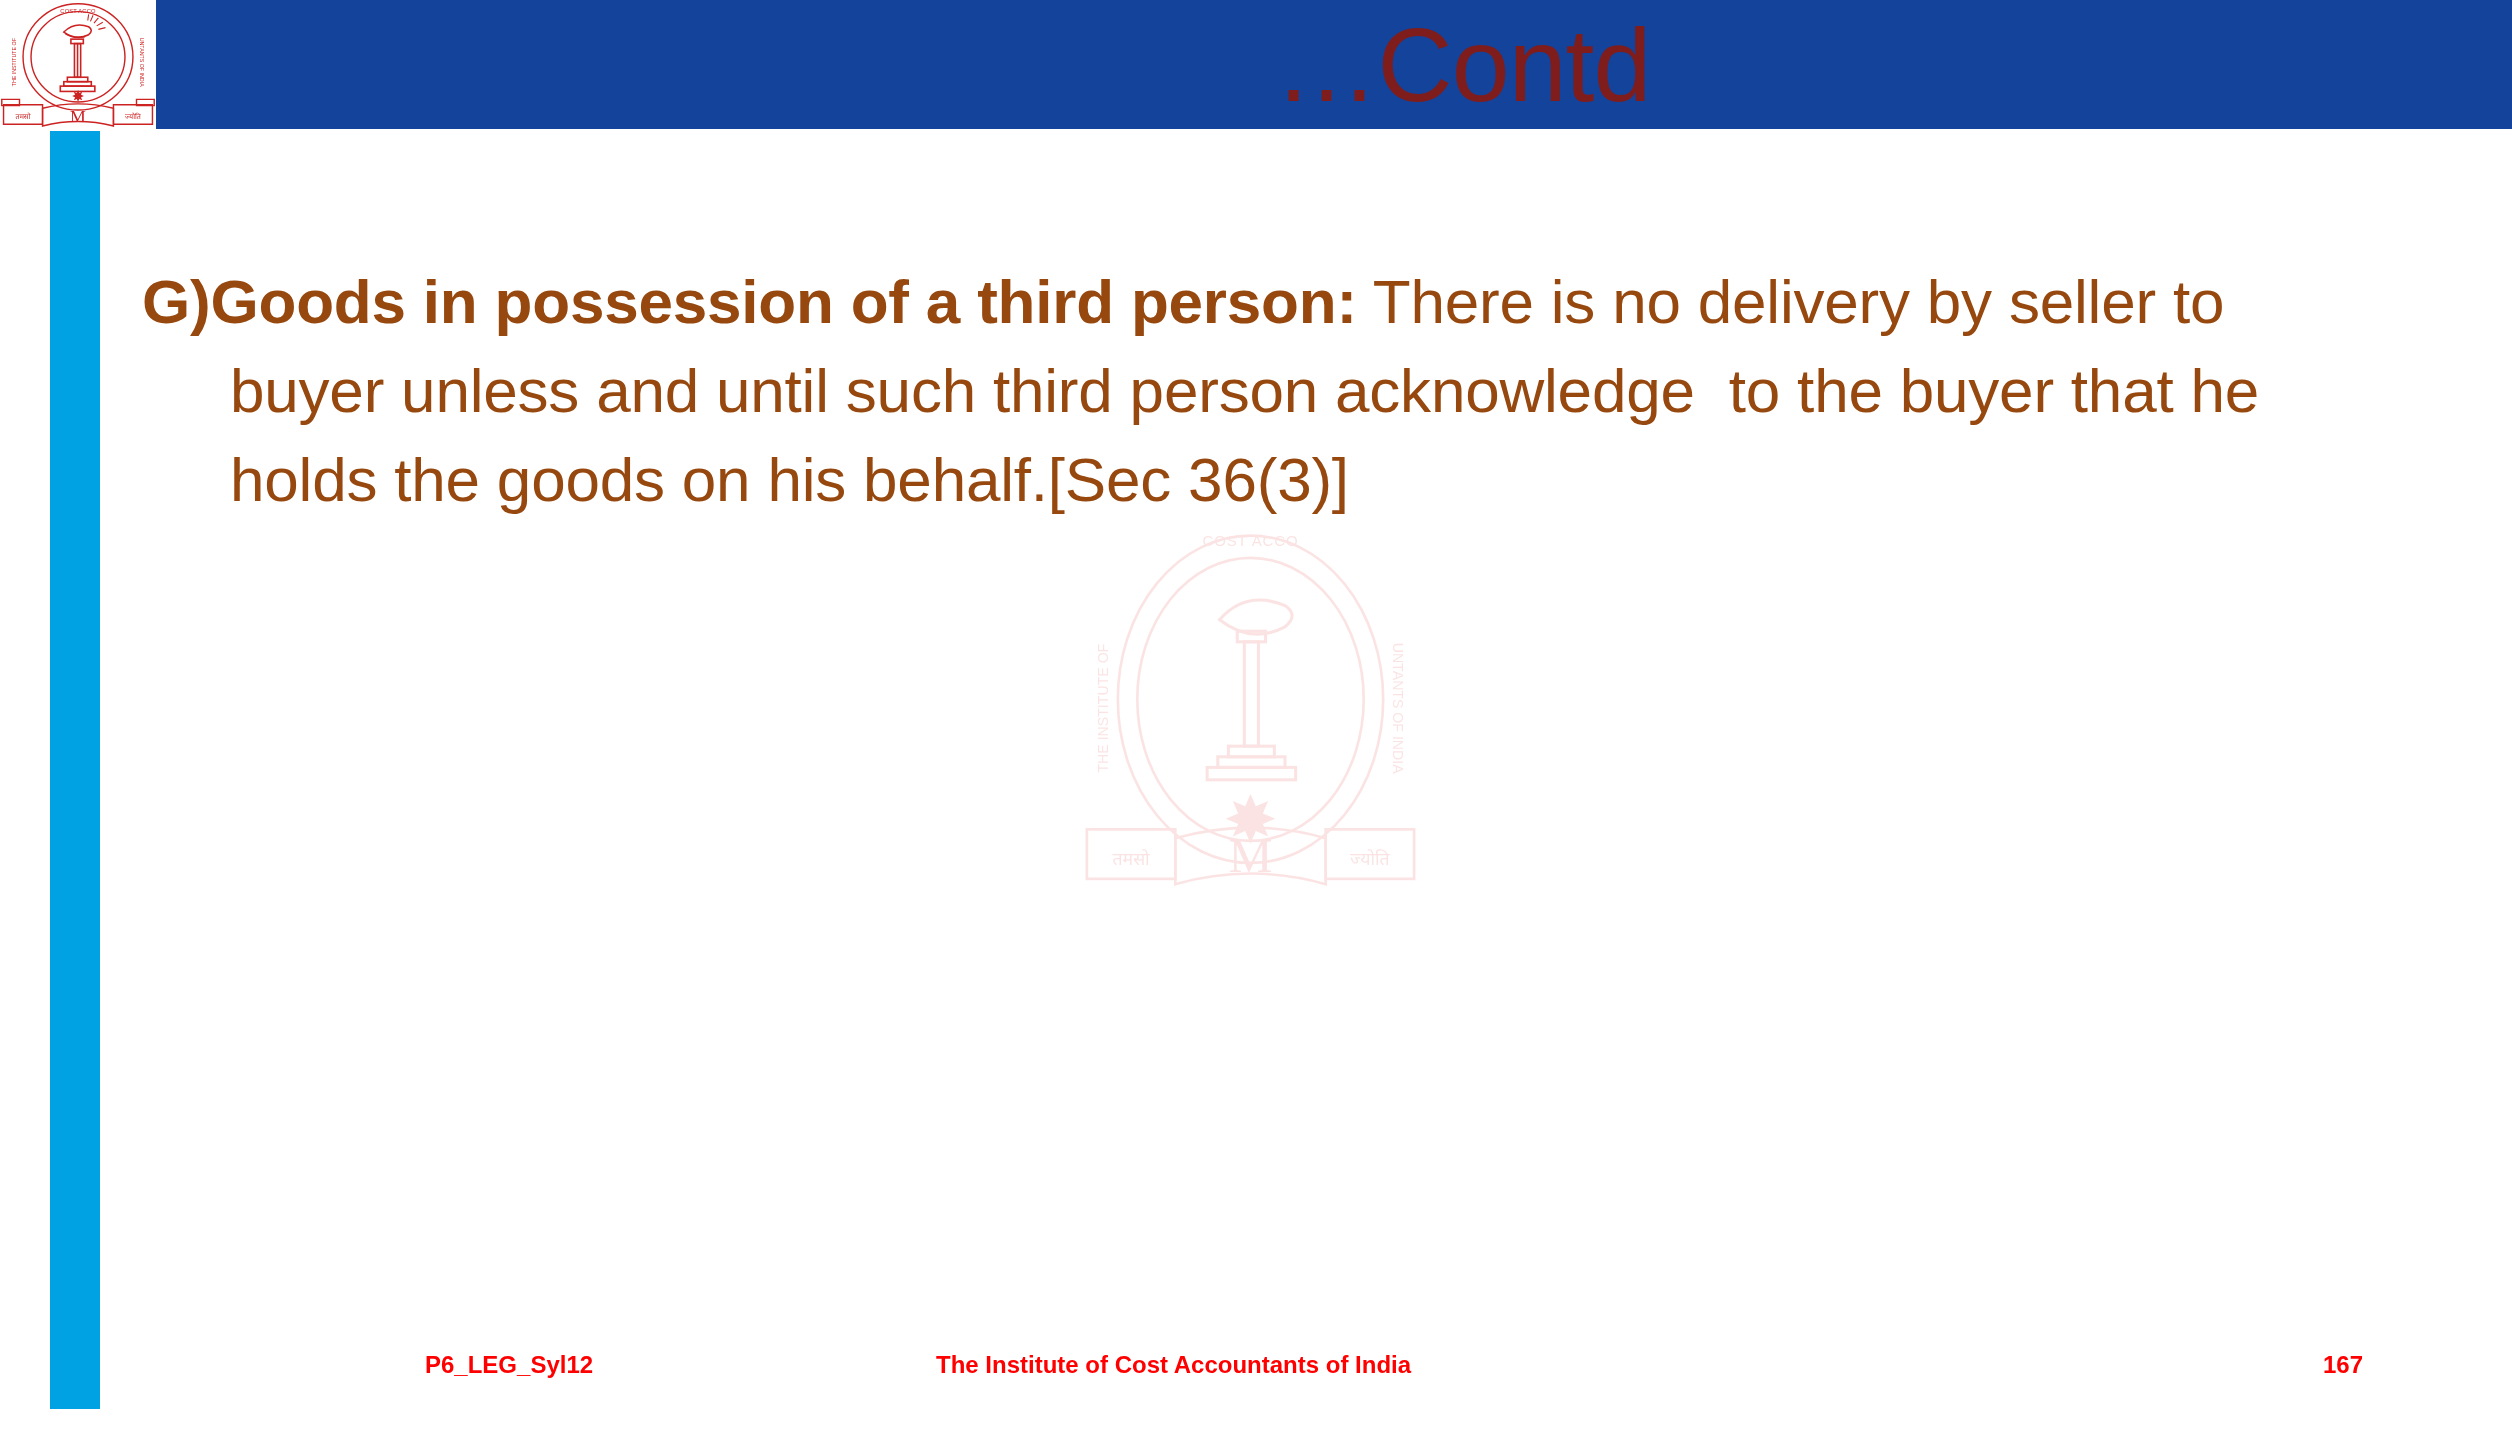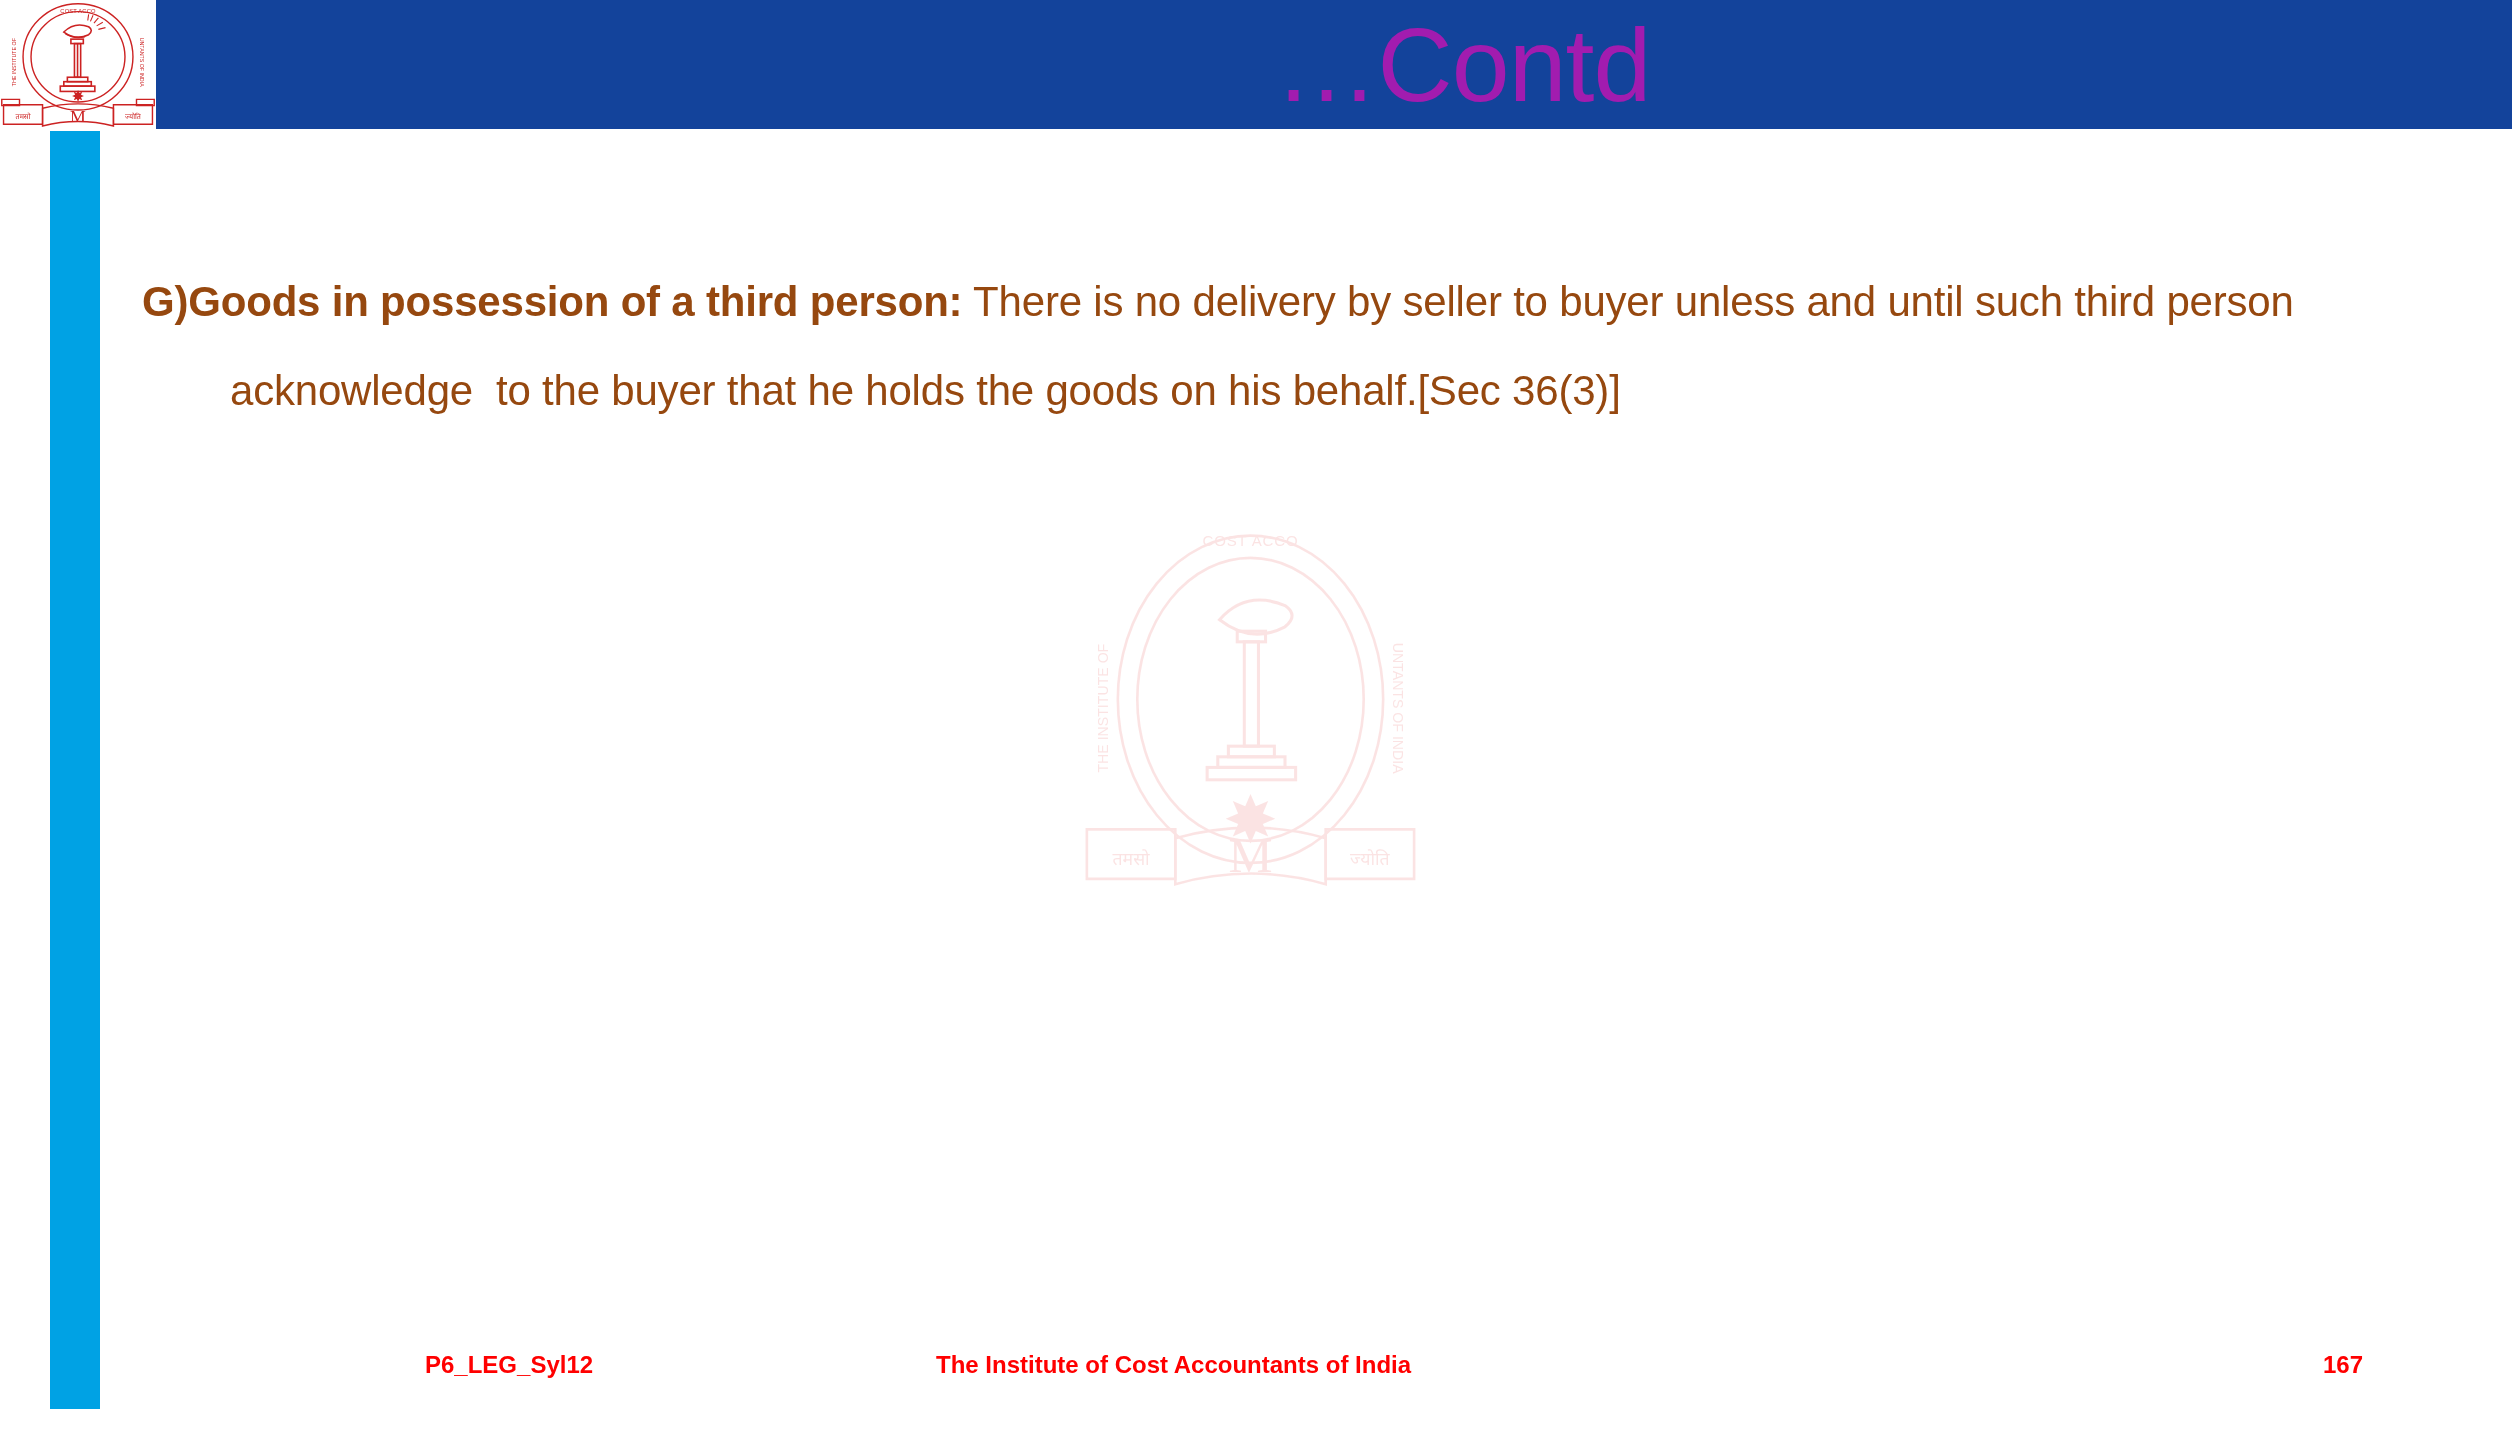--- a/index.html
+++ b/index.html
@@ -34,21 +34,21 @@
     position: absolute;
     left: 156px;
     top: 0;
     width: 2356px;
     height: 129px;
     display: flex;
     align-items: center;
     justify-content: center;
     padding-left: 257px;
     box-sizing: border-box;
-    color: #a21caf;
+    color: #7f1d1d;
     font-size: 104px;
     font-weight: 400;
     letter-spacing: -0.9px;
     line-height: 1;
     white-space: pre;
   }
 
   
   .logo-box {
     position: absolute;
@@ -84,21 +84,21 @@
 
   
   .body-area {
     position: absolute;
     left: 142px;
     top: 257px;
     width: 2230px;
     height: 1009px;
   }
   .para {
-    font-size: 42px;
+    font-size: 62px;
     line-height: 89px;
     letter-spacing: -0.2px;
     text-indent: -88px;
     padding-left: 88px;
     margin: 0;
     white-space: pre-wrap;
   }
   .para-g {
     color: #96480F;
   }

